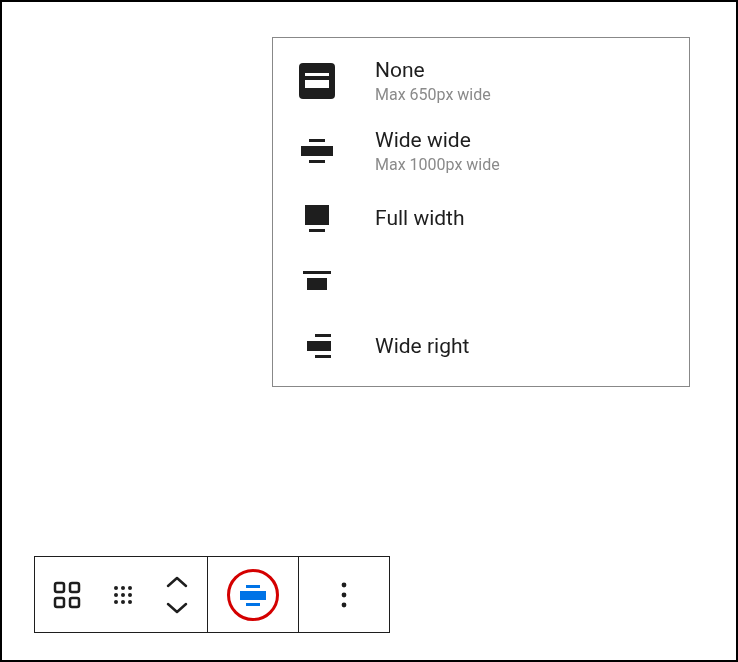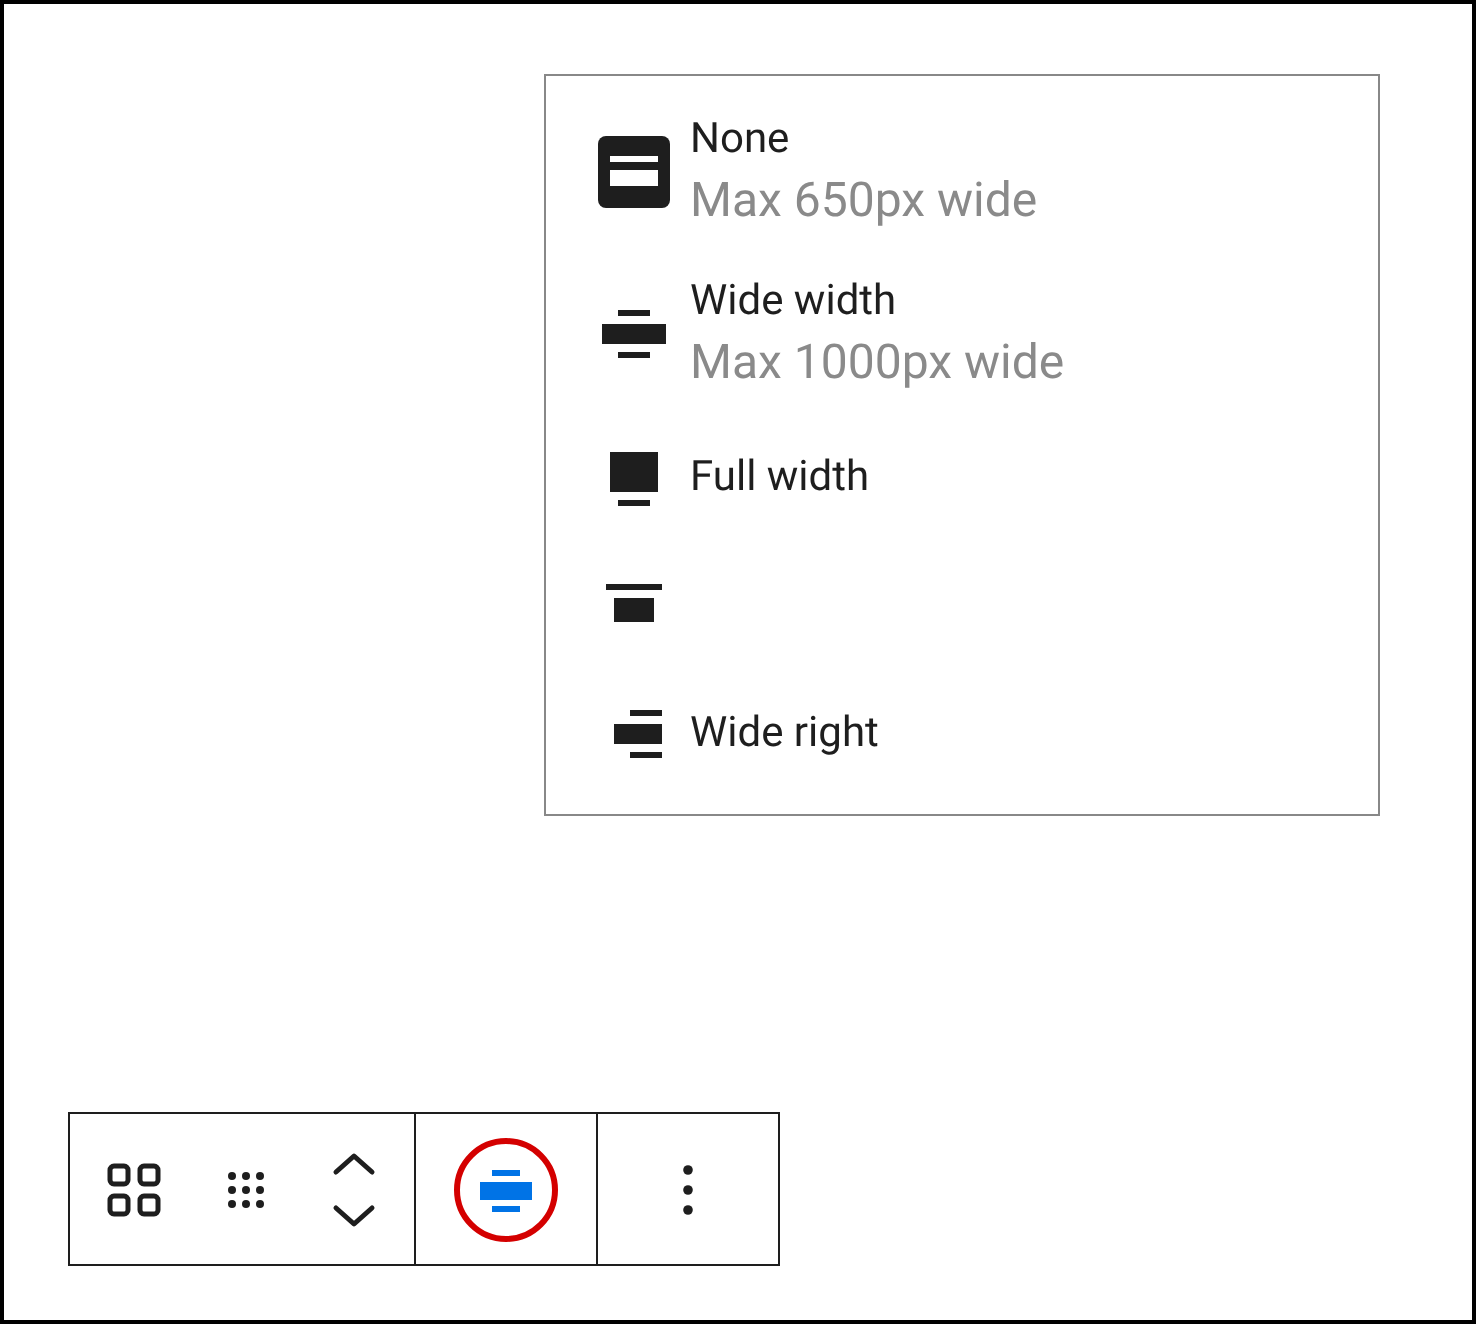--- a/index.html
+++ b/index.html
@@ -22,34 +22,34 @@
     left: 270px;
     width: 418px;
     border: 1px solid #888;
     background: #fff;
     padding: 8px 0;
   }
   .menu-item {
     display: flex;
     align-items: center;
     padding: 10px 22px;
-    gap: 6px;
+    gap: 36px;
     cursor: pointer;
   }
   .menu-item .txt {
     display: flex;
     flex-direction: column;
     line-height: 1.35;
   }
   .menu-item .label {
     font-size: 21px;
     color: #1e1e1e;
   }
   .menu-item .sub {
-    font-size: 24px;
+    font-size: 16px;
     color: #8a8a8a;
   }
   .icon-slot {
     width: 44px;
     height: 44px;
     display: flex;
     align-items: center;
     justify-content: center;
     flex-shrink: 0;
   }
@@ -119,21 +119,21 @@
 
     <div class="menu-item">
       <div class="icon-slot">
         <svg width="40" height="40" viewBox="0 0 40 40">
           <rect x="12" y="8" width="16" height="3" fill="#1e1e1e"></rect>
           <rect x="4" y="15" width="32" height="10" fill="#1e1e1e"></rect>
           <rect x="12" y="29" width="16" height="3" fill="#1e1e1e"></rect>
         </svg>
       </div>
       <div class="txt">
-        <span class="label">Wide width</span>
+        <span class="label">Wide wide</span>
         <span class="sub">Max 1000px wide</span>
       </div>
     </div>
 
     <div class="menu-item">
       <div class="icon-slot">
         <svg width="40" height="40" viewBox="0 0 40 40">
           <rect x="8" y="7" width="24" height="20" fill="#1e1e1e"></rect>
           <rect x="12" y="31" width="16" height="3" fill="#1e1e1e"></rect>
         </svg>

